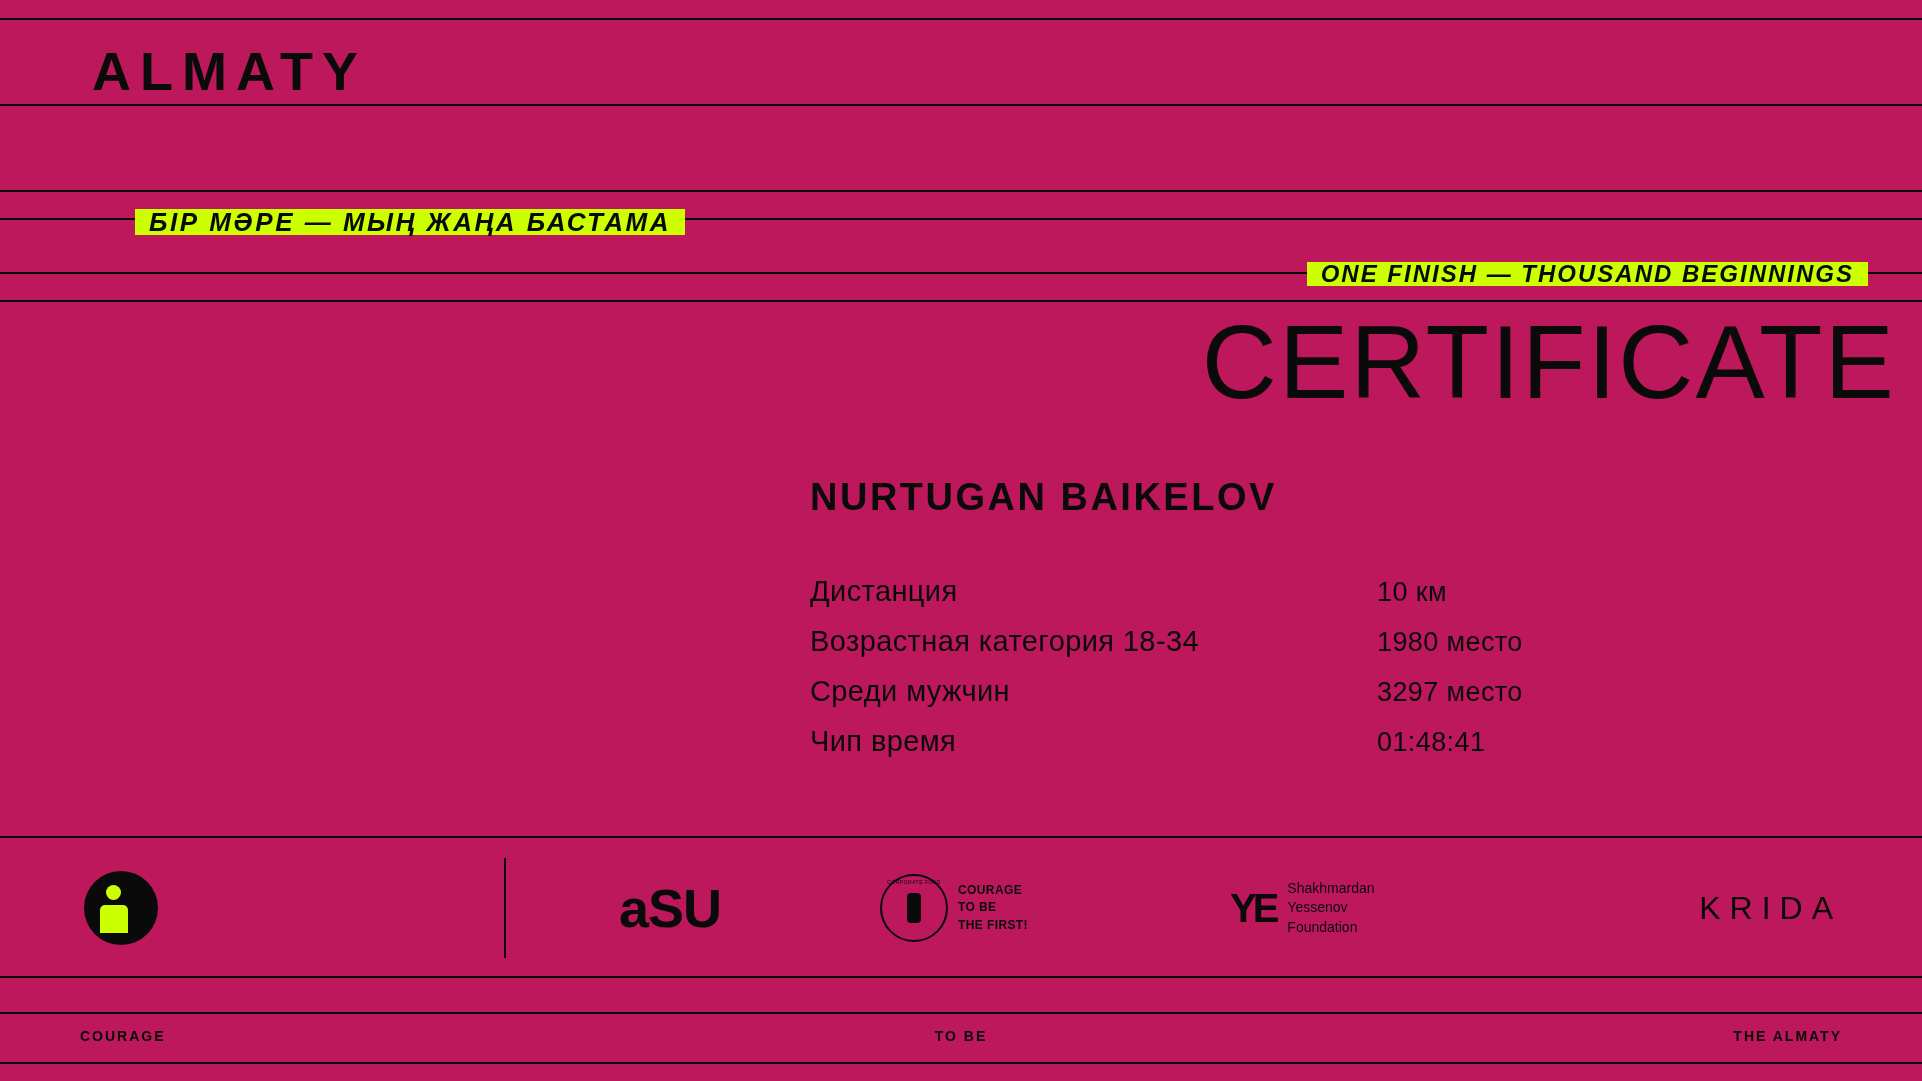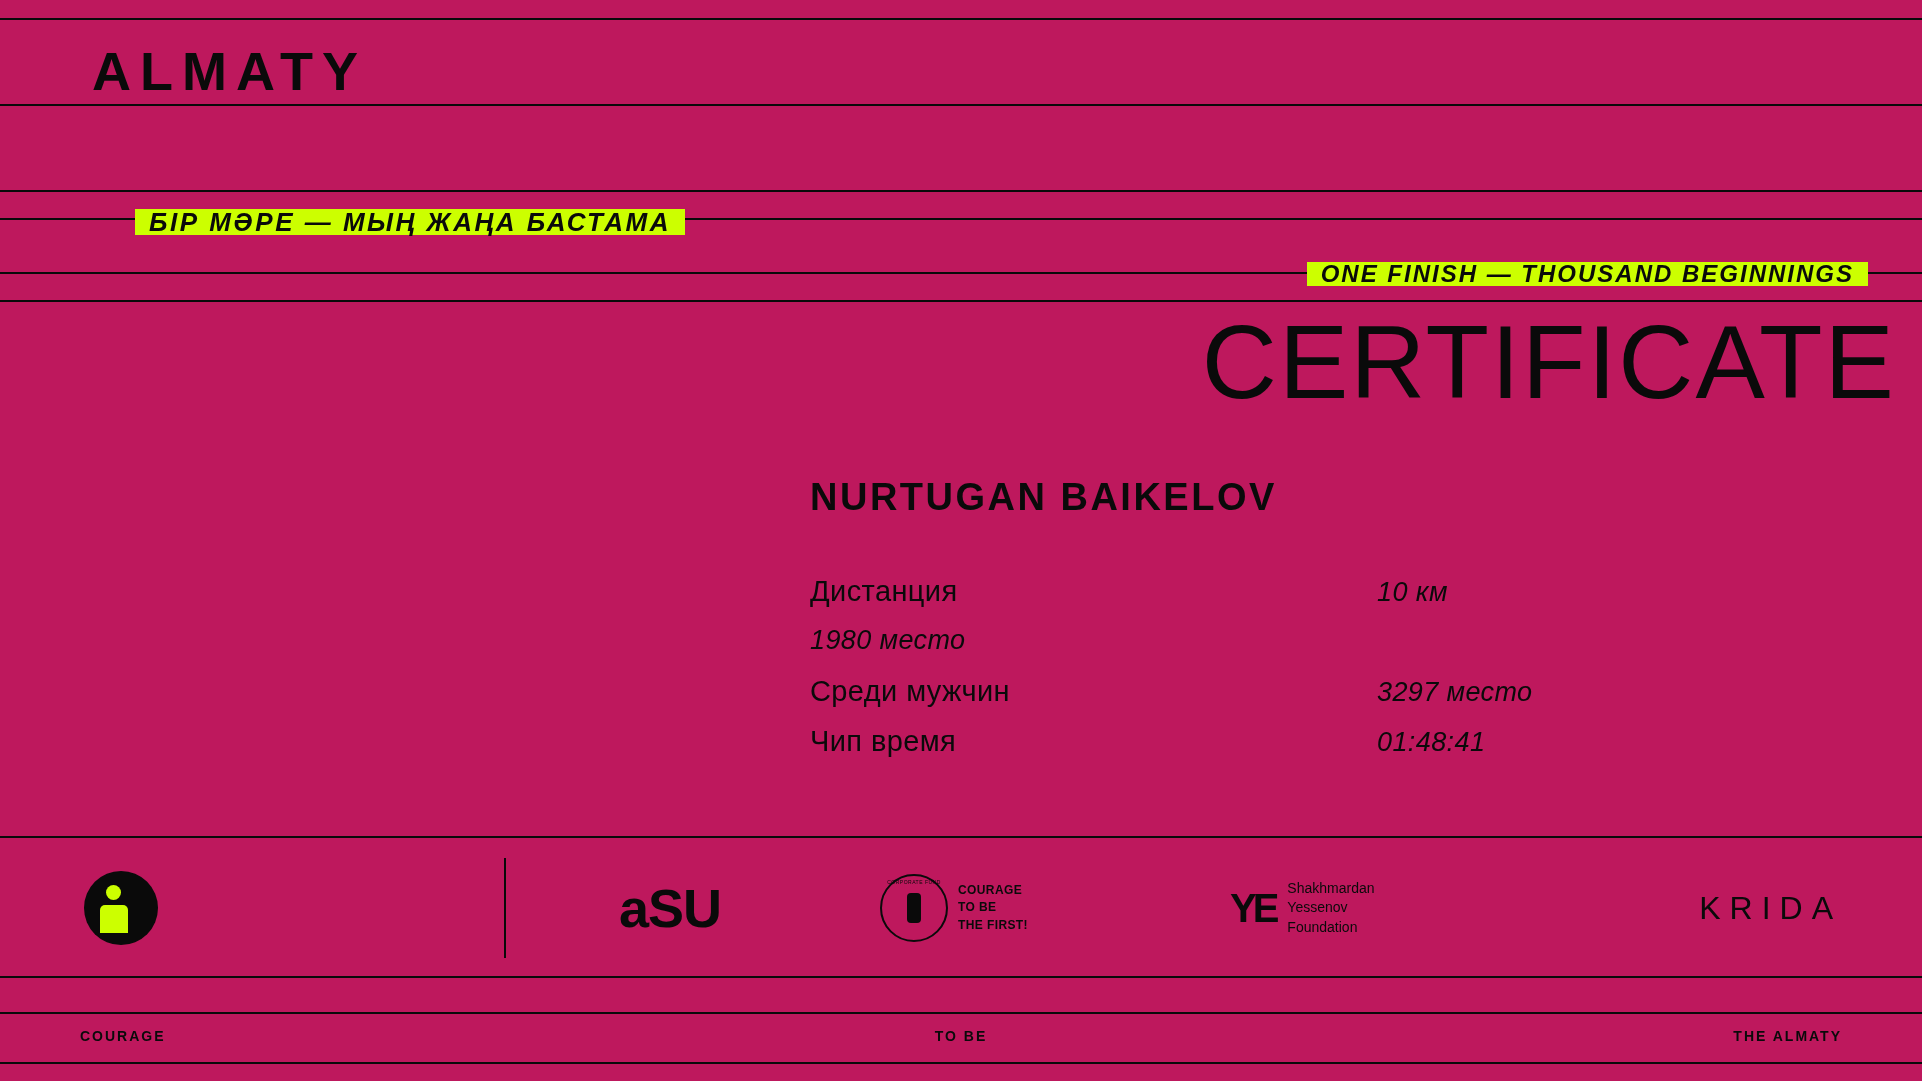--- a/index.html
+++ b/index.html
@@ -108,21 +108,20 @@
   .result-label {
     width: 567px;
     font-size: 29px;
     color: #0a0a0a;
     letter-spacing: 0.4px;
   }
   .result-value {
     font-size: 27px;
     color: #0a0a0a;
     letter-spacing: 0.4px;
-    font-style: italic;
   }
   
   .sponsors {
     position: absolute;
     left: 0;
     top: 840px;
     width: 1922px;
     height: 136px;
     display: flex;
     align-items: center;
@@ -260,20 +259,21 @@
 
   <div class="cert-title">CERTIFICATE</div>
   <div class="athlete-name">NURTUGAN BAIKELOV</div>
 
   <div class="results">
     <div class="result-row">
       <div class="result-label">Дистанция</div>
       <div class="result-value">10 км</div>
     </div>
     <div class="result-row">
+      <div class="result-label">Возрастная категория 18-34</div>
       <div class="result-value">1980 место</div>
     </div>
     <div class="result-row">
       <div class="result-label">Среди мужчин</div>
       <div class="result-value">3297 место</div>
     </div>
     <div class="result-row">
       <div class="result-label">Чип время</div>
       <div class="result-value">01:48:41</div>
     </div>

